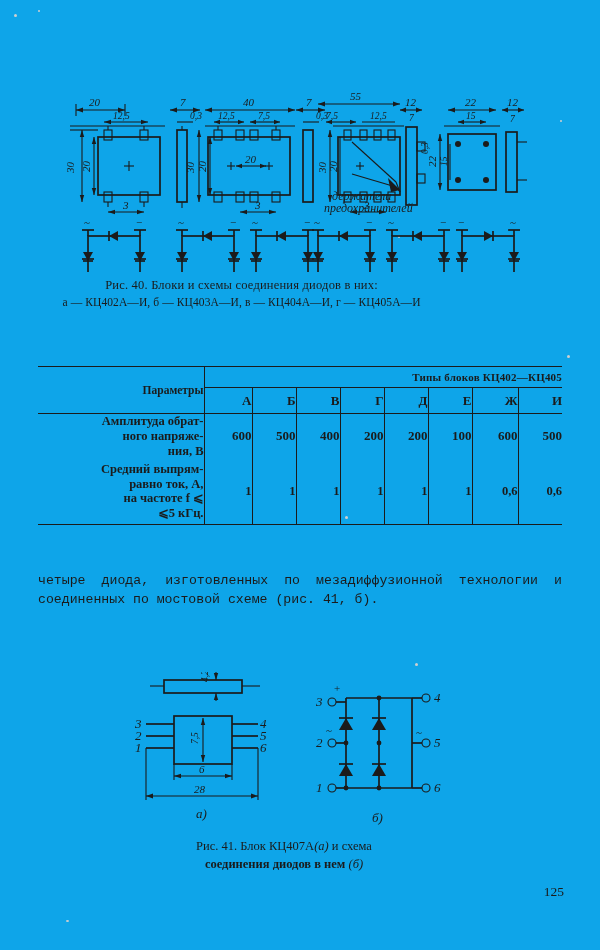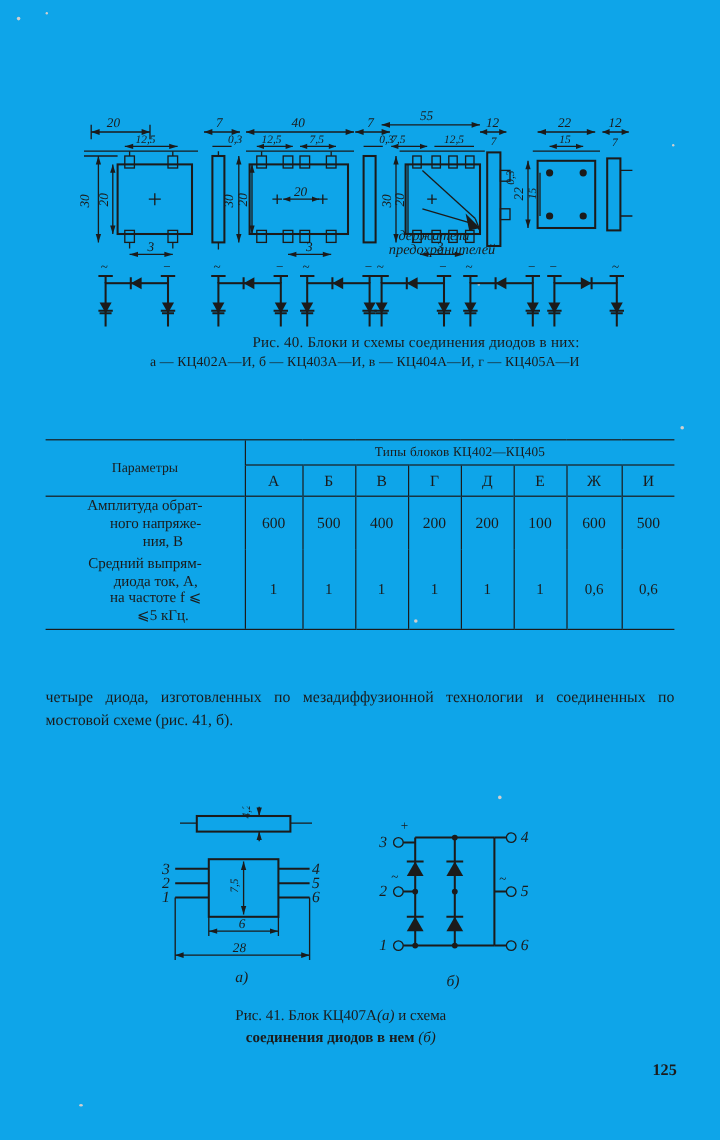--- a/index.html
+++ b/index.html
@@ -30,21 +30,21 @@
     left: 0; top: 42px;
     width: 600px; height: 230px;
   }
   .fig40 svg { display: block; }
 
   
   .cap40 {
     position: absolute;
     left: 0; top: 276px;
     width: 483px;
-    text-align: right;
+    text-align: center;
     line-height: 1.45;
   }
   .cap40 .l1 { font-size: 12.5px; letter-spacing: .2px; }
   .cap40 .l2 { font-size: 11.5px; letter-spacing: .1px; }
 
   
   .tbl-num {
     position: absolute;
     left: 0; top: 340px;
     width: 562px;
@@ -58,23 +58,23 @@
     width: 524px;
   }
   table.spec {
     border-collapse: collapse;
     width: 524px;
     table-layout: fixed;
     font-size: 12px;
   }
   table.spec td, table.spec th {
     padding: 0;
-    font-weight: normal;
+    font-weight: bold;
     vertical-align: middle;
-    text-align: center;
+    text-align: right;
   }
   .rule-top    { border-top: 1.6px solid #1b1b1b; }
   .rule-thin   { border-top: 1px solid #1b1b1b; }
   .rule-bottom { border-bottom: 1.6px solid #1b1b1b; }
   .vl { border-left: 1.4px solid #1b1b1b; }
   .hd-param {
     text-align: center;
     font-size: 11.5px;
     height: 46px;
   }
@@ -103,20 +103,21 @@
   .body-row2 td { height: 66px; }
 
   
   .prose {
     position: absolute;
     left: 38px; top: 572px;
     width: 524px;
     font-size: 13.2px;
     line-height: 1.42;
     text-align: justify;
+    font-family: Liberation Mono, monospace;
   }
   .prose p { margin: 0; }
   .prose p.ind { text-indent: 26px; }
 
   
   .fig41 {
     position: absolute;
     left: 130px; top: 672px;
     width: 340px; height: 158px;
   }
@@ -129,21 +130,21 @@
     line-height: 1.4;
   }
   .cap41 i { font-style: italic; }
   .cap41 b { font-weight: bold; }
 
   
   .pageno {
     position: absolute;
     right: 36px; top: 884px;
     font-size: 13.5px;
-    font-weight: bold;
+    font-weight: normal;
   }
 
   
   .s  { fill: none; stroke: #1b1b1b; stroke-width: 1.1; }
   .s2 { fill: none; stroke: #1b1b1b; stroke-width: 1.7; }
   .sf { fill: #1b1b1b; stroke: none; }
   .dimtxt {
     font-family: "Liberation Serif", serif;
     font-style: italic;
     font-size: 11px;
@@ -613,21 +614,21 @@
         <td class="val rule-top vl">400</td>
         <td class="val rule-top vl">200</td>
         <td class="val rule-top vl">200</td>
         <td class="val rule-top vl">100</td>
         <td class="val rule-top vl">600</td>
         <td class="val rule-top vl">500</td>
       </tr>
       <tr class="body-row2">
         <td class="param-cell rule-bottom">
           <span class="ln">Средний   выпрям-</span>
-          <span class="ln ind1">диода  ток,  А,</span>
+          <span class="ln ind1">равно  ток,  А,</span>
           <span class="ln ind1">на  частоте  f ⩽</span>
           <span class="ln ind2">⩽5 кГц.</span>
         </td>
         <td class="val small rule-bottom vl">1</td>
         <td class="val small rule-bottom vl">1</td>
         <td class="val small rule-bottom vl">1</td>
         <td class="val small rule-bottom vl">1</td>
         <td class="val small rule-bottom vl">1</td>
         <td class="val small rule-bottom vl">1</td>
         <td class="val small rule-bottom vl">0,6</td>

